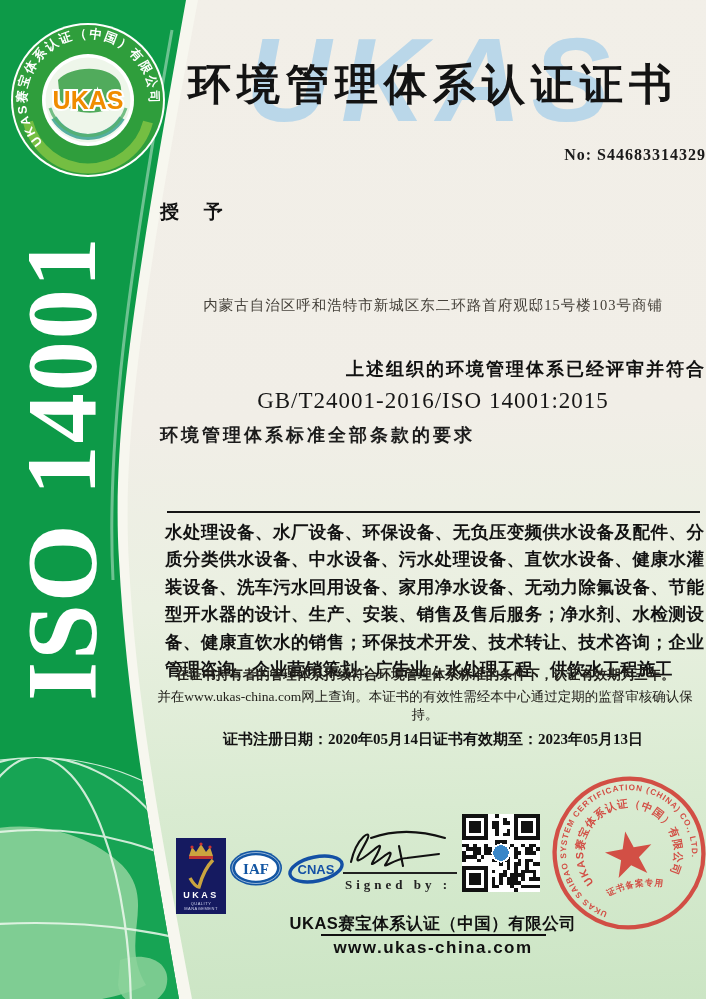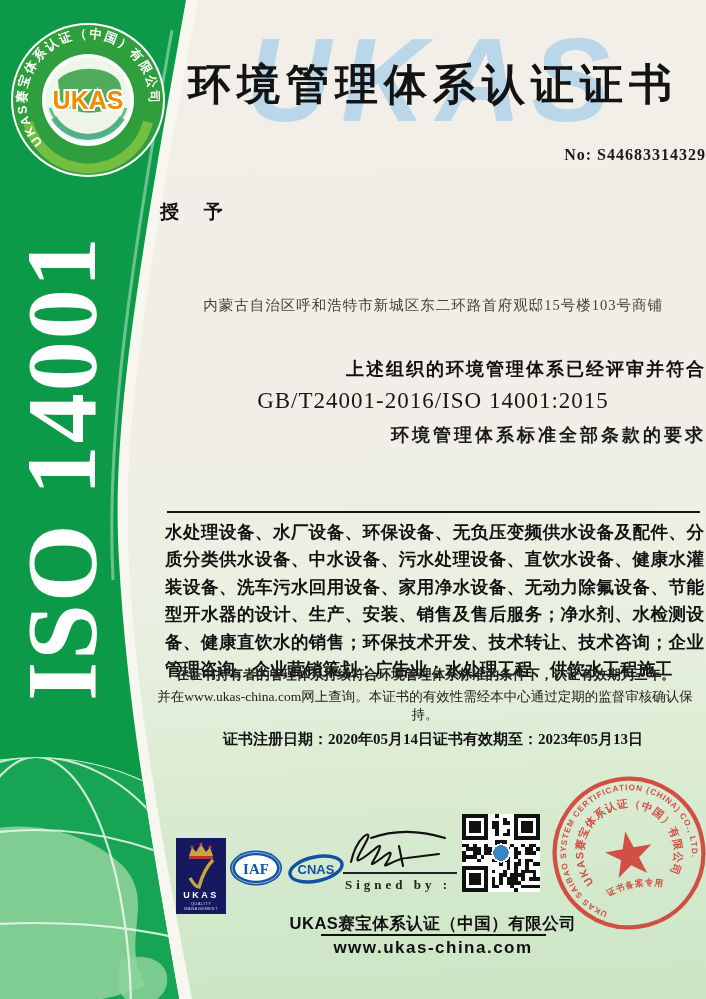--- a/index.html
+++ b/index.html
@@ -31,21 +31,21 @@
   }
   .cert-no{
     left:160px;top:146px;width:546px;text-align:right;box-sizing:border-box;
     font-size:16px;font-weight:bold;color:#1a1a1a;letter-spacing:1px;z-index:2;
   }
   .awarded{left:160px;top:199px;width:520px;font-size:19px;font-weight:bold;letter-spacing:10px;color:#111;}
   .company{left:160px;top:240px;width:546px;text-align:center;font-size:30px;font-weight:bold;letter-spacing:3px;color:#0d0d0d;white-space:nowrap;}
   .address{left:160px;top:296px;width:546px;text-align:center;font-size:14.5px;color:#45413a;letter-spacing:1px;}
   .conf1{left:160px;top:357px;width:546px;text-align:right;font-size:18px;font-weight:bold;letter-spacing:2px;color:#111;}
   .standard{left:160px;top:388px;width:546px;text-align:center;font-size:23px;letter-spacing:1px;color:#161616;}
-  .conf2{left:160px;top:423px;width:546px;text-align:right;font-size:18px;font-weight:600;letter-spacing:3px;color:#1b1b1b;}
+  .conf2{left:160px;top:423px;width:546px;text-align:left;font-size:18px;font-weight:600;letter-spacing:3px;color:#1b1b1b;}
   .scope-head{left:160px;top:477px;width:546px;text-align:center;font-size:23px;font-weight:bold;letter-spacing:4px;color:#0e0e0e;}
   .rule{left:167px;top:511px;width:533px;border-top:2.5px solid #151515;height:0;}
   .scope-text{
     left:165px;top:519px;width:539px;font-size:17.5px;font-weight:bold;color:#121212;
     line-height:1.57;text-align:justify;
   }
   .note{left:152px;top:666px;width:546px;text-align:center;font-size:13.5px;font-weight:600;color:#23211c;}
   .note2{top:688px;font-weight:500;}
   .dates{left:160px;top:730px;width:546px;display:flex;justify-content:center;
     font-size:15px;font-weight:bold;color:#121212;white-space:nowrap;}

